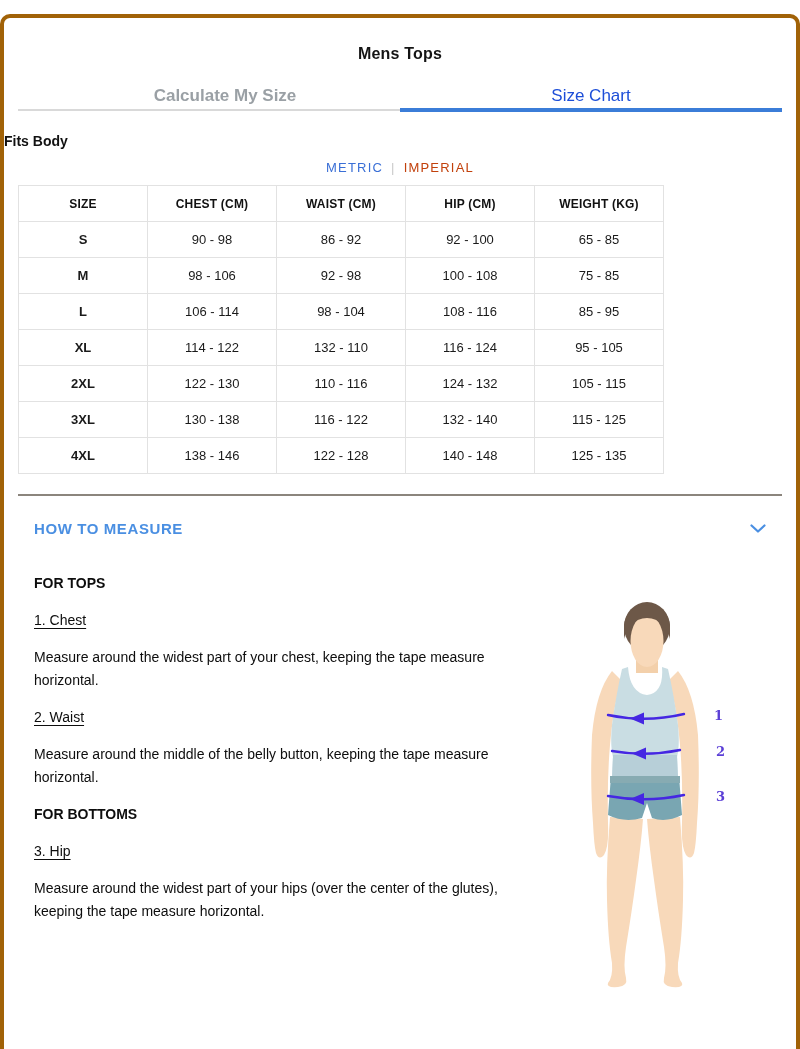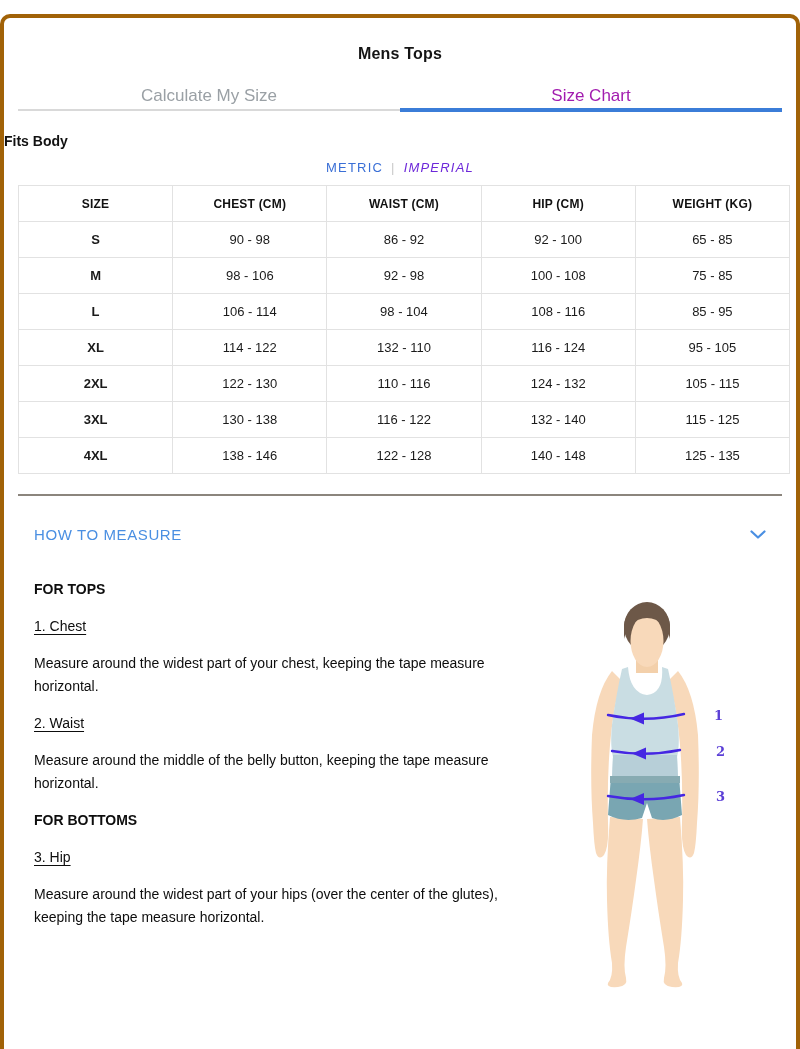--- a/index.html
+++ b/index.html
@@ -13,50 +13,50 @@
     padding-top:26px; text-align:center; font-size:16px; line-height:20px;
     font-weight:600; color:#141414; letter-spacing:.2px;
   }
   
   .tabs { position:relative; margin:22px 14px 0; height:26px; }
   .tab {
     position:absolute; top:0; width:50%; text-align:center; font-size:17px;
     line-height:20px; color:#9aa0a5; cursor:pointer; background:none; border:none;
     font-family:"Liberation Sans", sans-serif;
   }
-  .tab.left { left:0; }
-  .tab.right { right:0; color:#a21caf; }
+  .tab.left { left:16px;font-weight:bold; }
+  .tab.right { right:0; color:#1d4ed8; }
   .tab-underline-base {
     position:absolute; left:0; bottom:1px; width:100%; height:2px; background:#d9d9d9;
   }
   .tab-underline-active {
     position:absolute; right:0; bottom:0; width:50%; height:4px; background:#3b7dd8;
   }
   .fits-label { margin-top:21px; text-align:left; font-size:14px; font-weight:700; color:#111; }
   .units { margin-top:10px; text-align:center; font-size:13px; letter-spacing:1.2px; }
   .units span { vertical-align:middle; }
   .unit-metric { color:#3a6fd6; cursor:pointer; }
   .unit-sep { color:#c9c9c9; margin:0 8px; font-weight:300; }
-  .unit-imperial { color:#6d28d9; cursor:pointer;font-style:italic; }
+  .unit-imperial { color:#c2410c; cursor:pointer; }
   
   table.size-table {
-    margin:10px 14px 0; width:772px; border-collapse:collapse; table-layout:fixed;
+    margin:10px 14px 0; width:646px; border-collapse:collapse; table-layout:fixed;
   }
   .size-table th, .size-table td {
     border:1px solid #e2e2e2; text-align:center; vertical-align:middle; height:36px;
     width:20%;
   }
   .size-table th { font-size:12px; font-weight:700; color:#111; letter-spacing:.2px; }
   .size-table td { font-size:13px; color:#1a1a1a; }
   .size-table td.size-col { font-weight:700; }
   .divider { margin:20px 14px 0; border:none; border-top:2px solid #8b857d; }
   
   .htm-row {
-    margin:0 30px; padding-top:30px; display:flex; align-items:center;
-    justify-content:space-between; cursor:pointer;
+    margin:0 30px; padding-top:24px; display:flex; align-items:center;
+    justify-content:space-between; cursor:pointer;font-weight:bold;
   }
   .htm-title { font-size:15px; letter-spacing:.6px; color:#4a8fe2; line-height:17px; }
   .chevron { display:block; }
   .measure-content { margin:35px 30px 0; max-width:488px; }
   .measure-content .blk { margin-top:14px; font-size:14px; line-height:23px; color:#0d0d0d; }
   .blk.heading { font-weight:700; }
   .blk.step-label { text-decoration:underline; text-underline-offset:3px; }
   
   .figure-wrap { position:absolute; left:562px; top:577px; width:220px; height:410px; }
   .marker-num {

